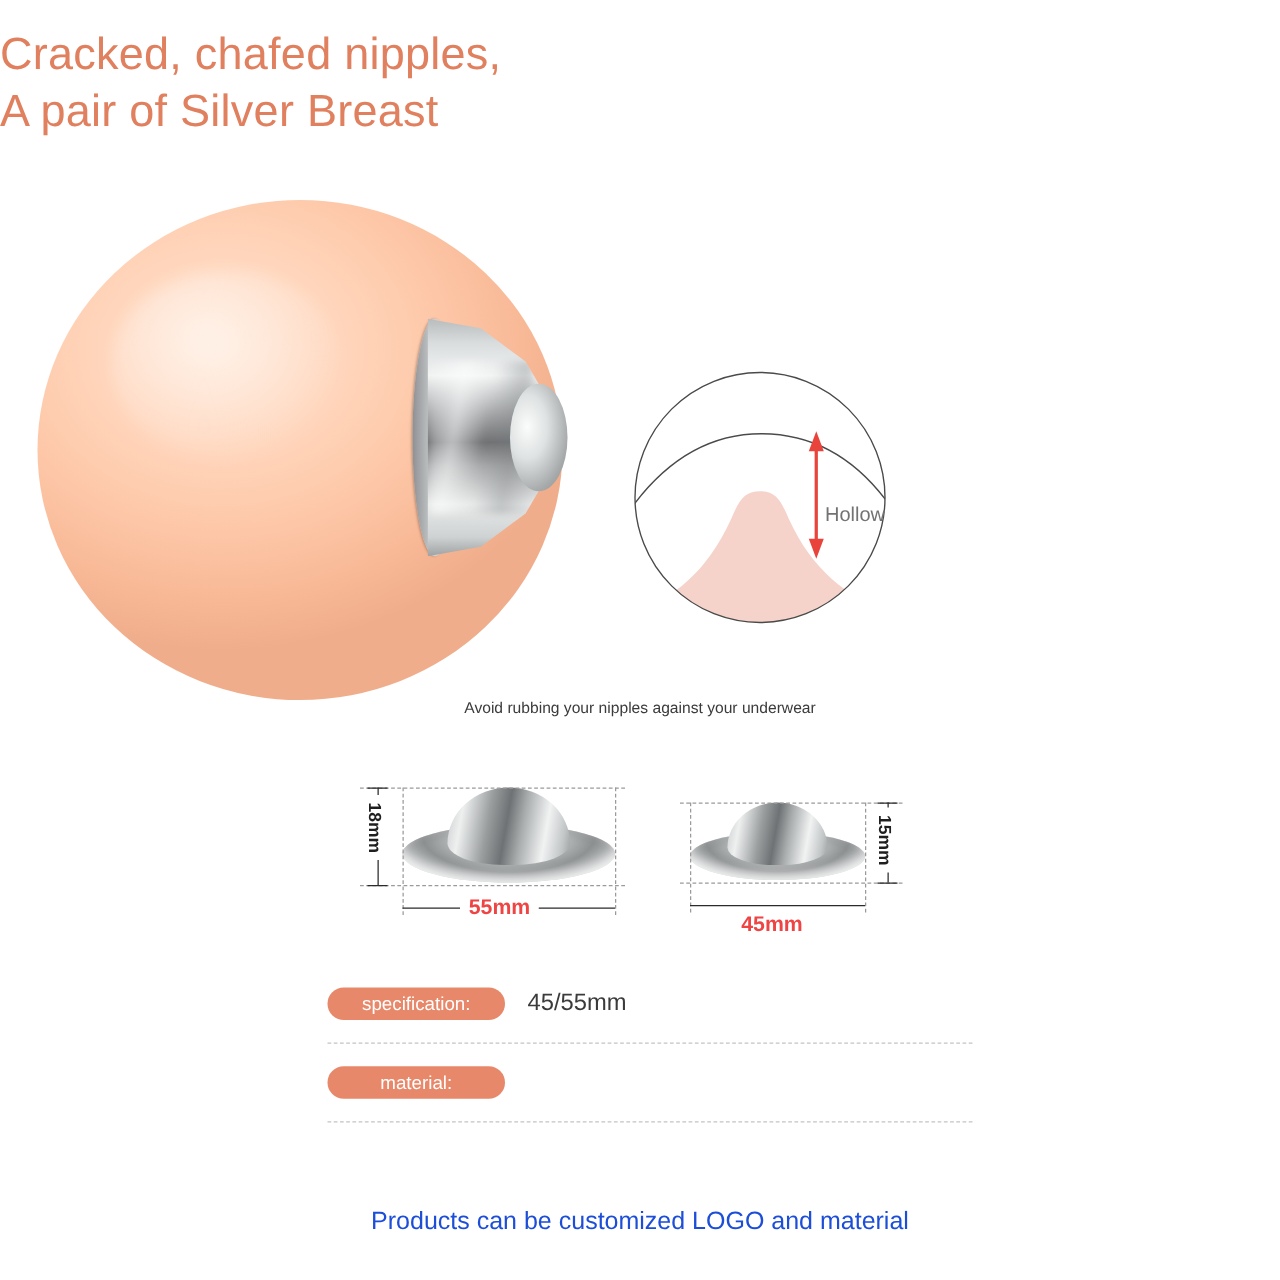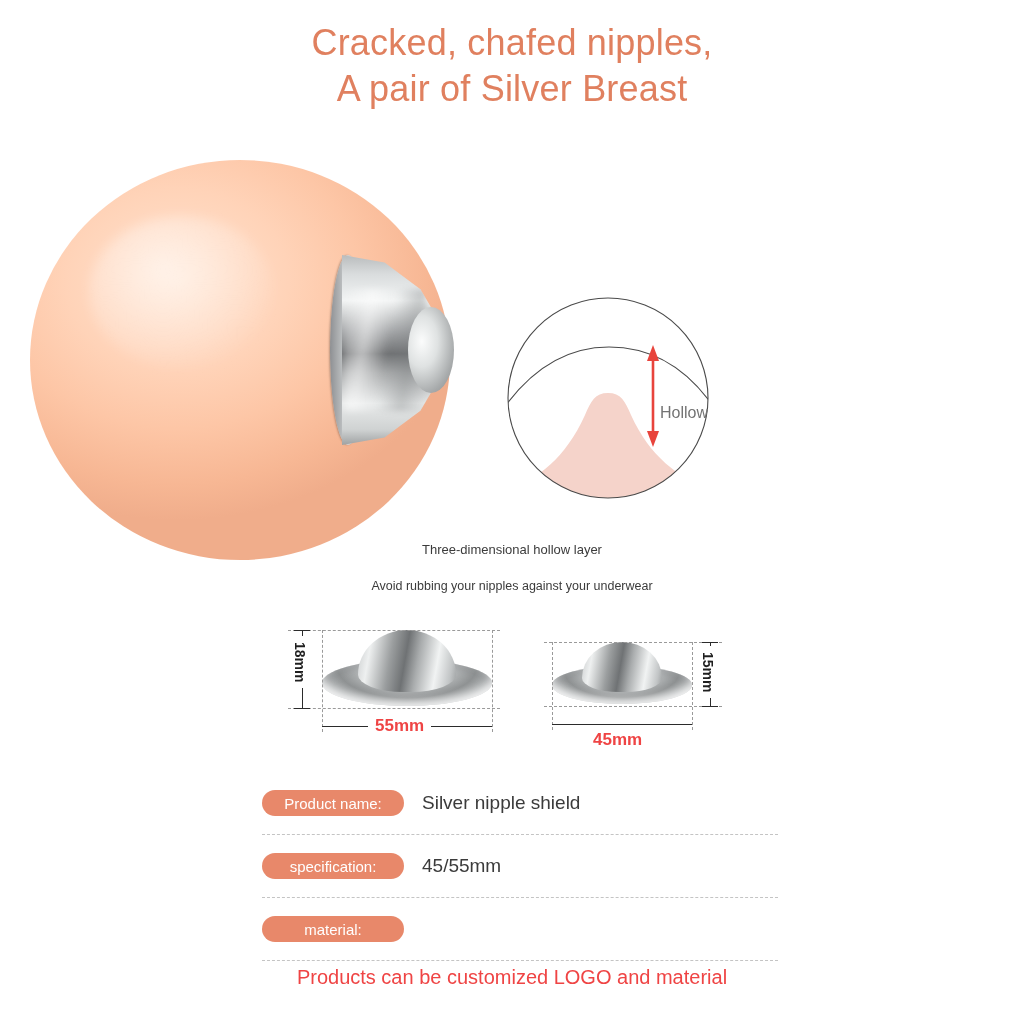--- a/index.html
+++ b/index.html
@@ -15,21 +15,20 @@
     font-family: "Liberation Sans", sans-serif;
     color: #333333;
   }
 
   
   .headline {
     position: absolute;
     top: 20px;
     left: 0;
     width: 1024px;
-    text-align: center;
     color: #e0805f;
     font-size: 36px;
     line-height: 46px;
     font-weight: 400;
     letter-spacing: 0.2px;
   }
   .headline .hl-line { display: block; }
 
   
   .hero {
@@ -255,21 +254,21 @@
     color: #3b3b3b;
     white-space: nowrap;
   }
   .footer-note {
     position: absolute;
     left: 0;
     top: 966px;
     width: 1024px;
     text-align: center;
     font-size: 20px;
-    color: #ef4444;
+    color: #1d4ed8;
   }
 </style>
 </head>
 <body>
 
 <div class="headline">
   <span class="hl-line">Cracked, chafed nipples,</span>
   <span class="hl-line">A pair of Silver Breast</span>
 </div>
 
@@ -306,21 +305,20 @@
     <g>
       <line x1="148" y1="58" x2="148" y2="144" stroke="#e8443c" stroke-width="2.6"></line>
       <polygon points="148,50 142,66 154,66" fill="#e8443c"></polygon>
       <polygon points="148,152 142,136 154,136" fill="#e8443c"></polygon>
     </g>
   </svg>
 </div>
 <div class="hollow-label">Hollow</div>
 
 <div class="hollow-caption">
-  <span class="cap-1">Three-dimensional hollow layer</span>
   <span class="cap-2">Avoid rubbing your nipples against your underwear</span>
 </div>
 
 <div class="size-row">
 
   <div class="size-block big">
     <div class="shield-top" style="left:42px; top:42px; width:170px; height:46px;"></div>
     <div class="shield-dome" style="left:78px; top:12px; width:98px; height:62px;"></div>
 
     <div class="dim-dash-h" style="left:8px; top:12px; width:212px;"></div>
@@ -351,24 +349,20 @@
     <div class="dim-line-h" style="left:162px; top:78px; width:16px;"></div>
     <div class="dim-text-v" style="left:160px; top:18px;">15mm</div>
 
     <div class="dim-line-h" style="left:12px; top:96px; width:140px;"></div>
     <div class="dim-text-h" style="left:46px; top:86px;margin-top:16px;">45mm</div>
   </div>
 </div>
 
 <div class="spec-table">
 
-  <div class="spec-row">
-    <div class="spec-pill">Product name:</div>
-    <div class="spec-value">Silver nipple shield</div>
-  </div>
 
   <div class="spec-row">
     <div class="spec-pill">specification:</div>
     <div class="spec-value">45/55mm</div>
   </div>
 
   <div class="spec-row">
     <div class="spec-pill">material:</div>
   </div>
 </div>

